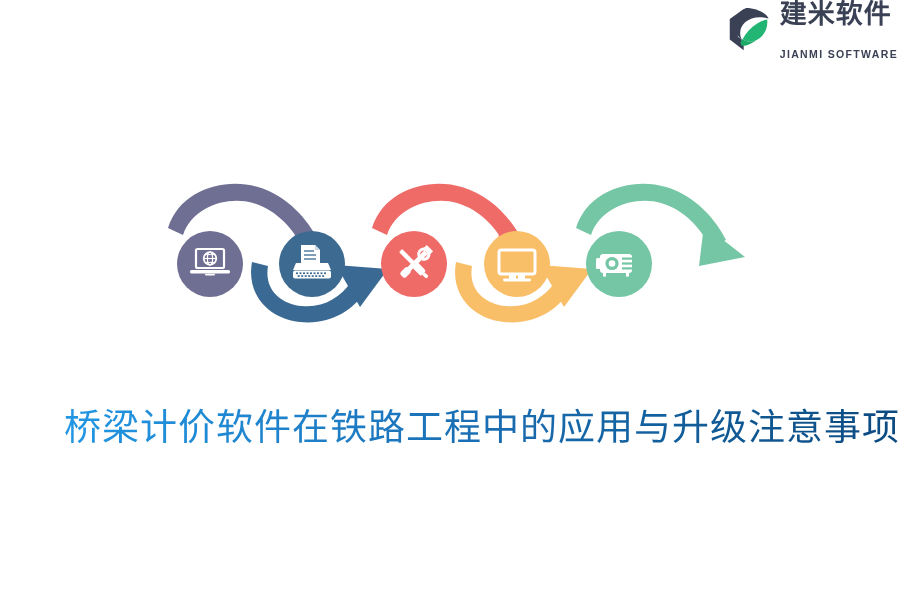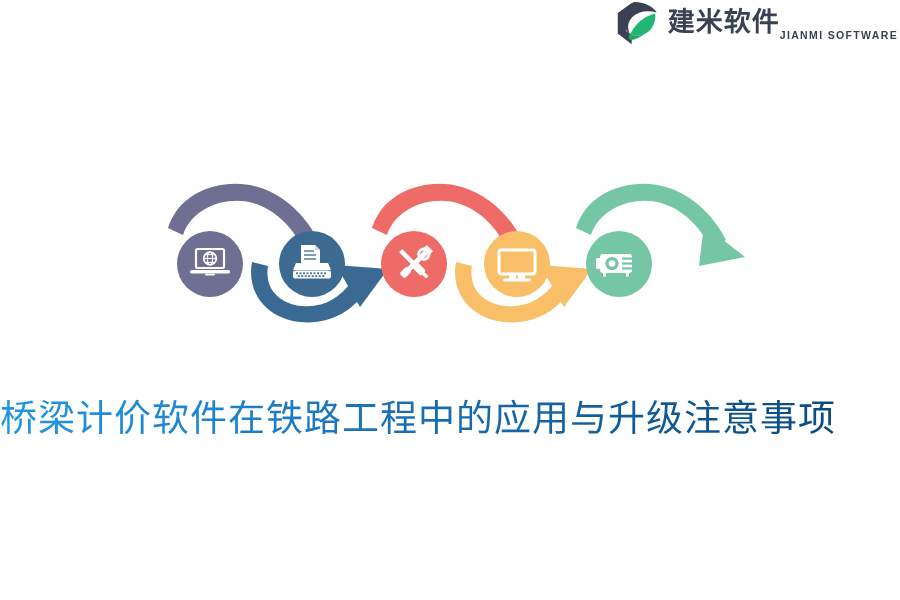--- a/index.html
+++ b/index.html
@@ -35,20 +35,21 @@
     padding: 0 2px 0 0;
   }
   .brand-mark {
     width: 48px;
     height: 48px;
     flex: 0 0 48px;
     display: block;
   }
   .brand-words {
     display: flex;
+    flex-direction: column;
     align-items: flex-start;
     justify-content: center;
     line-height: 1;
   }
   .brand-cn {
     font-family: "DejaVu Sans", "Liberation Sans", sans-serif;
     font-size: 27px;
     font-weight: 700;
     letter-spacing: 1px;
     color: #3a4155;
@@ -75,23 +76,23 @@
   .hero svg {
     display: block;
     width: 900px;
     height: 195px;
   }
 
   
   .title-wrap {
     position: absolute;
     left: 0;
-    top: 369px;
-    width: 900px;
-    text-align: left;
+    top: 378px;
+    width: 900px;
+    text-align: right;
   }
   .title {
     display: inline-block;
     font-family: "DejaVu Serif", "Liberation Serif", serif;
     font-size: 37px;
     font-weight: 400;
     letter-spacing: 1px;
     line-height: 50px;
     white-space: nowrap;
     background-image: linear-gradient(90deg, #2196e3 0%, #1f86d0 22%, #1a6fb4 48%, #125f9d 72%, #0c4a80 100%);

